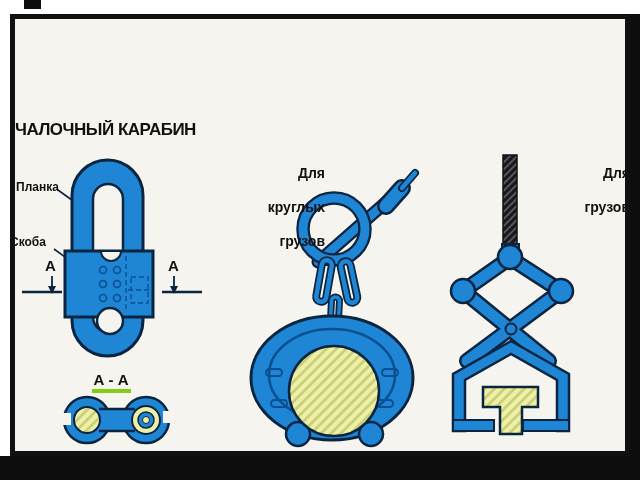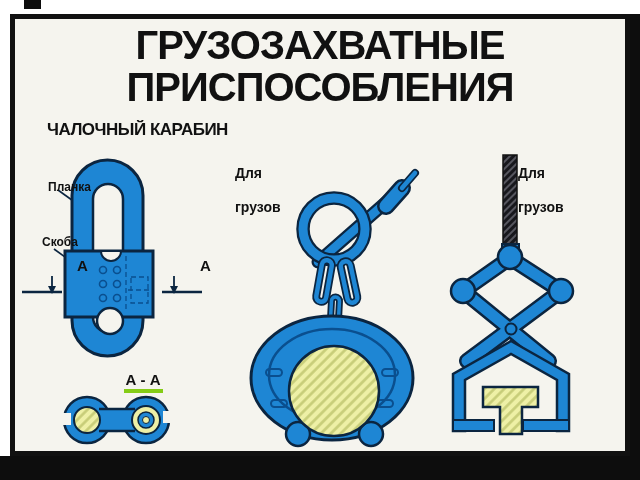--- a/index.html
+++ b/index.html
@@ -5,27 +5,27 @@
   html,body{margin:0;padding:0;background:#fff;}
   .stage{position:relative;width:640px;height:480px;background:#ffffff;overflow:hidden;
          font-family:"Liberation Sans",sans-serif;color:#111;}
   .abs{position:absolute;}
   .poster{left:10px;top:14px;width:620px;height:442px;border:5px solid #111;
           background:var(--bg,#f5f4ee);box-sizing:border-box;z-index:1;}
   .strip-right{left:628px;top:14px;width:12px;height:466px;background:#0d0d0d;z-index:0;}
   .strip-bottom{left:0;top:456px;width:640px;height:24px;background:#0d0d0d;z-index:0;}
   .mark-top{left:24px;top:0;width:17px;height:9px;background:#0d0d0d;z-index:2;}
   svg.draw{left:0;top:0;z-index:2;}
-  .txt{position:absolute;z-index:3;font-weight:bold;white-space:nowrap;padding-left:32px;}
+  .txt{position:absolute;z-index:3;font-weight:bold;white-space:nowrap;}
   .title{left:10px;top:24px;width:620px;text-align:center;font-size:40px;line-height:42px;
          letter-spacing:-1px;z-index:3;position:absolute;font-weight:bold;}
   .h-left{left:15px;top:120px;font-size:17px;letter-spacing:-0.5px;}
   .h-right{left:223px;top:121px;font-size:17px;letter-spacing:-0.6px;}
   .sub{position:absolute;z-index:3;font-weight:bold;font-size:14px;line-height:17px;
-       text-align:left;white-space:pre-line;}
+       text-align:right;white-space:pre-line;}
   .sub-round{left:235px;top:148px;width:90px;}
   .sub-prof{left:518px;top:148px;width:112px;}
   .lbl{font-size:12px;}
   .cutA{font-size:15px;}
   .secAA{left:79px;top:371px;width:64px;text-align:center;font-size:15px;}
   .secAA span{border-bottom:4px solid #84cc16;padding:0 2px 1px 2px;}
   .sd{stroke:var(--dark,#0b2540);}
   .sb{stroke:var(--blue,#1e86d4);}
   .sdd{stroke:var(--blue-dark,#0a4f8f);}
   .fb{fill:var(--blue,#1e86d4);}
@@ -35,29 +35,26 @@
 </head>
 <body>
 
 <div class="stage">
 
   <div class="abs strip-right"></div>
   <div class="abs strip-bottom"></div>
   <div class="abs mark-top"></div>
   <div class="abs poster"></div>
 
-  <div class="title">
-    <div>ГРУЗОЗАХВАТНЫЕ</div>
-    <div>ПРИСПОСОБЛЕНИЯ</div>
-  </div>
 
   <div class="txt h-left">ЧАЛОЧНЫЙ КАРАБИН</div>
 
   <div class="sub sub-round">
     <div>Для</div>
+    <div>круглых</div>
     <div>грузов</div>
   </div>
   <div class="sub sub-prof">
     <div>Для</div>
     <div>грузов</div>
   </div>
 
   <div class="txt lbl" style="left:16px;top:180px;">Планка</div>
   <div class="txt lbl" style="left:10px;top:235px;">Скоба</div>
   <div class="txt cutA" style="left:45px;top:257px;">А</div>

